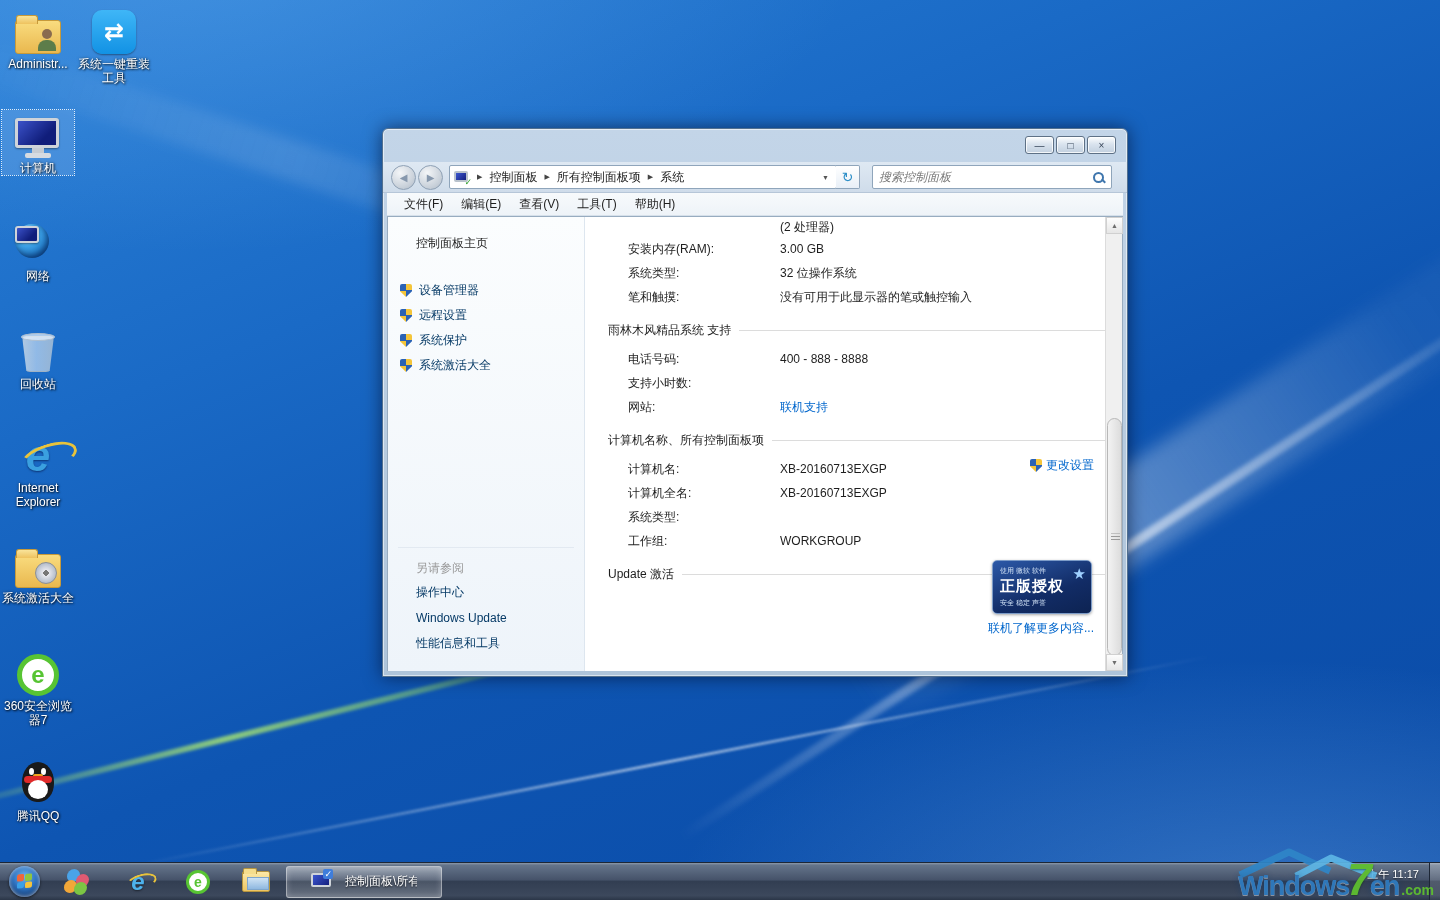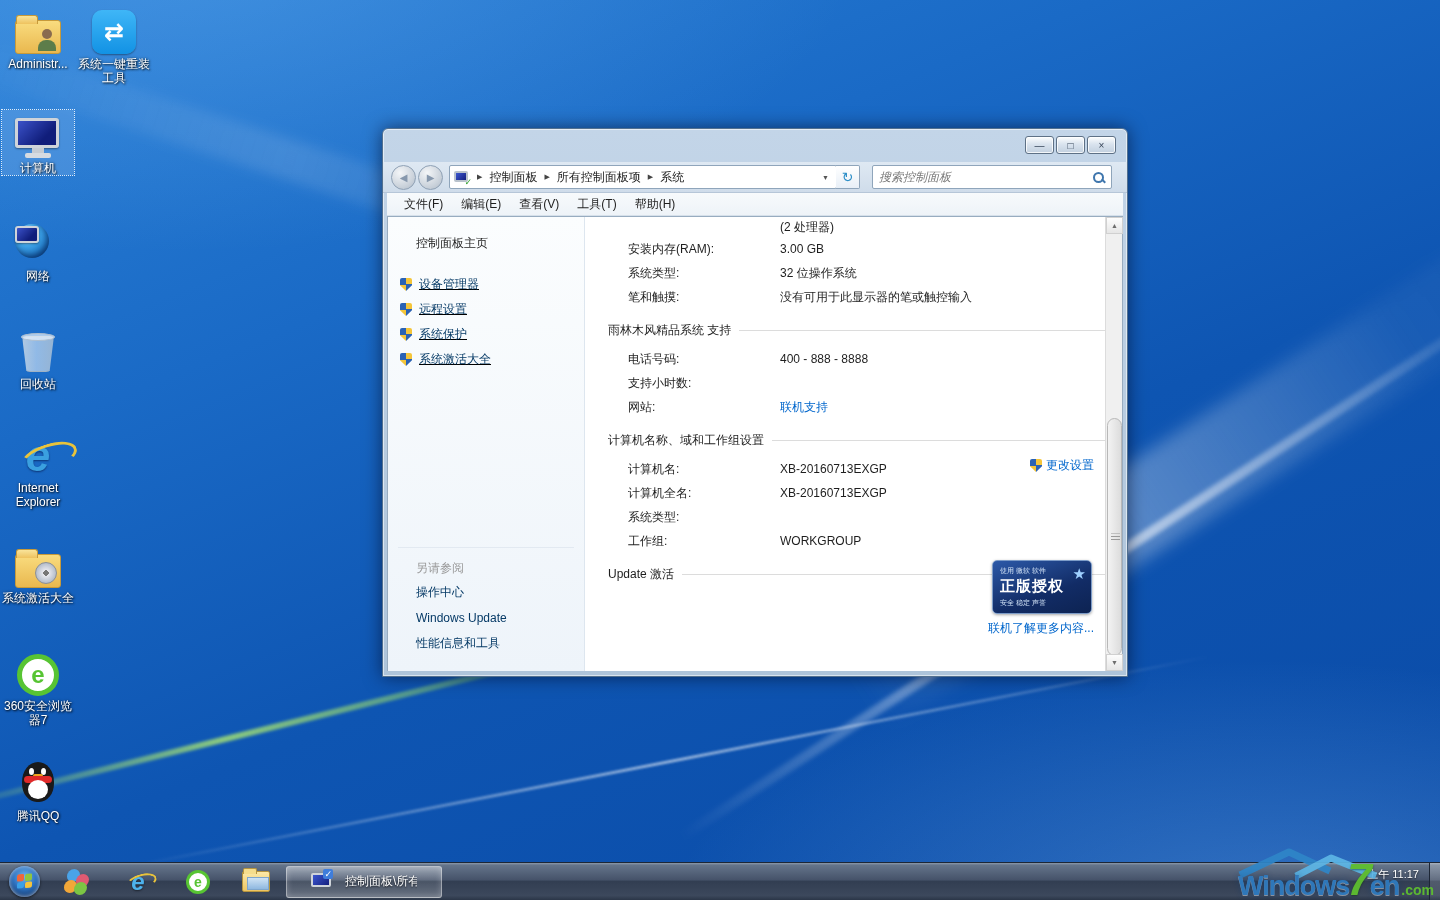--- a/index.html
+++ b/index.html
@@ -129,21 +129,21 @@
     background:#3f76ad; transform:rotate(45deg); }
   .menubar { height:23px; background:linear-gradient(#f7fafc,#eef3f8); border-bottom:1px solid #d6e0ea;
     display:flex; align-items:center; padding-left:8px; font-size:12px; color:#1e1e1e;
     margin:0 4px; }
   .menubar span { padding:2px 9px; cursor:pointer; }
   .winbody { position:relative; margin:0 4px; height:455px; background:#fff; display:flex;
     border:1px solid #98acc0; border-bottom:none; }
   .sidebar { flex:0 0 197px; background:linear-gradient(#fbfdfe,#eef4fa); border-right:1px solid #dde6ef;
     padding:16px 0 14px 0; display:flex; flex-direction:column; font-size:12px; }
   .side-home { padding:2px 0 2px 28px; color:#1e1e1e; cursor:pointer; }
-  .side-links { margin-top:18px;text-decoration:underline; }
+  .side-links { margin-top:24px; }
   .side-link { display:flex; align-items:center; gap:7px; padding:4px 0 4px 12px; color:#063a66;
     cursor:pointer; }
   .shield { width:12px; height:13px; flex:0 0 12px;
     clip-path:polygon(0 0,100% 0,100% 55%,50% 100%,0 55%);
     background:conic-gradient(#f4c53a 0 25%, #2a62b4 0 50%, #f4c53a 0 75%, #2a62b4 0 100%);
     border-radius:2px; }
   .side-spacer { flex:1; }
   .see-also { border-top:1px solid #e2e9f1; margin:0 10px; padding:10px 0 0 2px; }
   .see-title { color:#9a9a9a; padding:2px 0 2px 16px; }
   .see-link { color:#063a66; padding:5px 0 5px 16px; cursor:pointer; }
@@ -436,21 +436,21 @@
               </div>
             <div class="row">
                 <span class="lab">网站:</span>
               <span class="val link">联机支持</span>
               </div>
           </div>
         </div>
 
         <div class="sect">
           <div class="sect-head">
-            <span>计算机名称、域和工作组设置</span>
+            <span>计算机名称、所有控制面板项</span>
             <span class="sect-line"></span>
           </div>
           <div class="sect-rows">
             <div class="row">
                 <span class="lab">计算机名:</span>
               <span class="val">XB-20160713EXGP</span>
               </div>
             <div class="chg">
               <span class="shield"></span>
               <span>更改设置</span>

